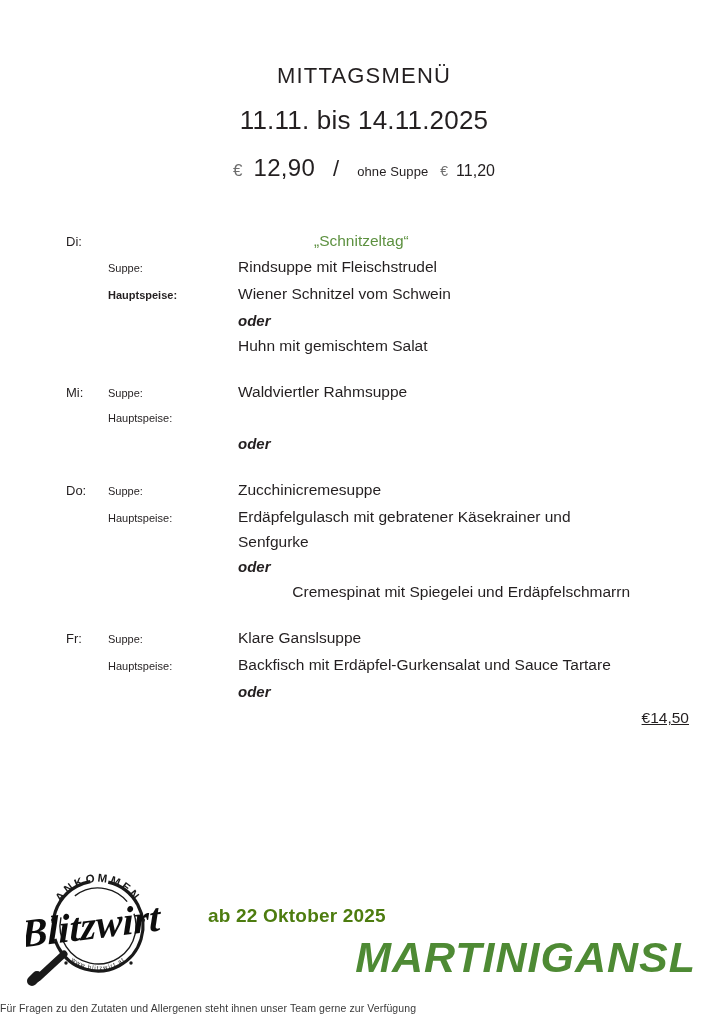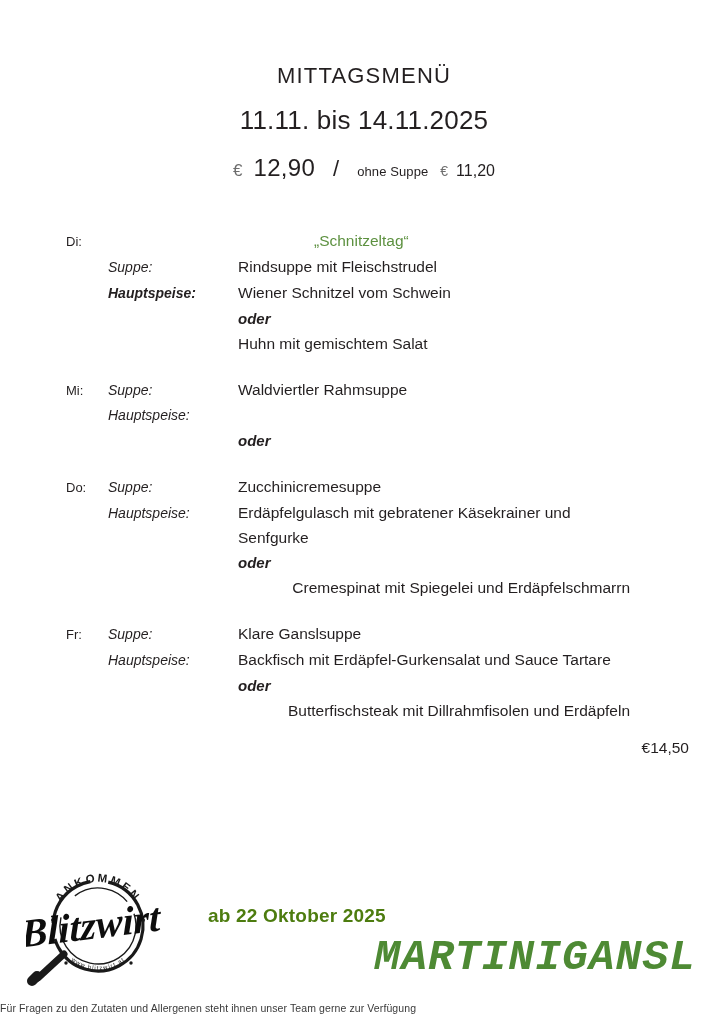--- a/index.html
+++ b/index.html
@@ -98,22 +98,21 @@
   }
 
   .col-day {
     width: 42px;
     flex: 0 0 42px;
     font-size: 13px;
   }
   .col-label {
     width: 130px;
     flex: 0 0 130px;
-    font-size: 14px;
-    font-style: italic;
+    font-size: 11px;
   }
   .col-label.wide {
     width: 176px;
     flex: 0 0 176px;
   }
   .col-text {
     flex: 1 1 auto;
     font-size: 15.5px;
     max-width: 400px;
   }
@@ -126,21 +125,22 @@
     font-style: italic;
     font-size: 15px;
   }
 
   .bold-colon { font-weight: 600; }
 
   .price-right {
     text-align: right;
     font-size: 15.5px;
     padding-right: 9px;
-    margin-top: 16px;
+    margin-top: 5px;
+    text-decoration: underline;
   }
 
   
   .footer {
     position: absolute;
     left: 0;
     right: 0;
     bottom: 0;
     height: 170px;
   }
@@ -168,21 +168,20 @@
   }
   .promo-main {
     font-size: 43px;
     font-weight: 700;
     font-style: italic;
     color: #4e8a34;
     letter-spacing: 1px;
     text-align: right;
     margin-top: 6px;
     padding-right: 6px;
-    font-family: Liberation Mono, monospace;
   }
 
   .disclaimer {
     position: absolute;
     left: 0;
     right: 0;
     bottom: 16px;
     font-size: 10.5px;
     color: #3a3a3a;
     letter-spacing: 0.1px;
@@ -285,25 +284,20 @@
       <div class="row">
         <span class="col-day"></span>
         <span class="col-label">Hauptspeise:</span>
         <span class="col-text">Backfisch mit Erdäpfel-Gurkensalat und Sauce Tartare</span>
       </div>
       <div class="row">
         <span class="col-day"></span>
         <span class="col-label"></span>
         <span class="col-text oder">oder</span>
       </div>
-      <div class="row">
-        <span class="col-day"></span>
-        <span class="col-label"></span>
-        <span class="col-text narrow">Butterfischsteak mit Dillrahmfisolen und Erdäpfeln</span>
-      </div>
       <div class="price-right">€14,50</div>
     </div>
 
   </div>
 
   <div class="footer">
 
     <div class="logo">
       <svg viewBox="0 0 152 130" width="152" height="130">
         <defs>

